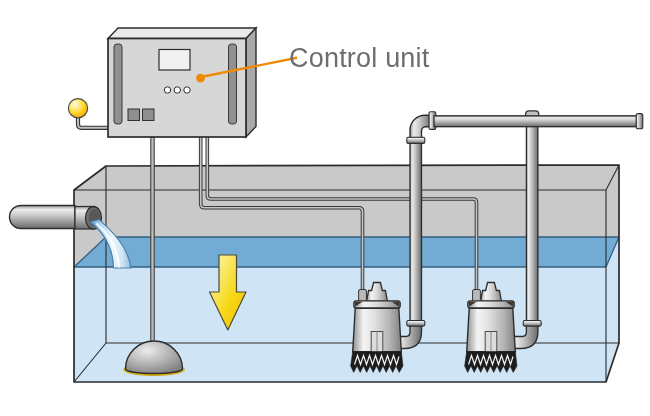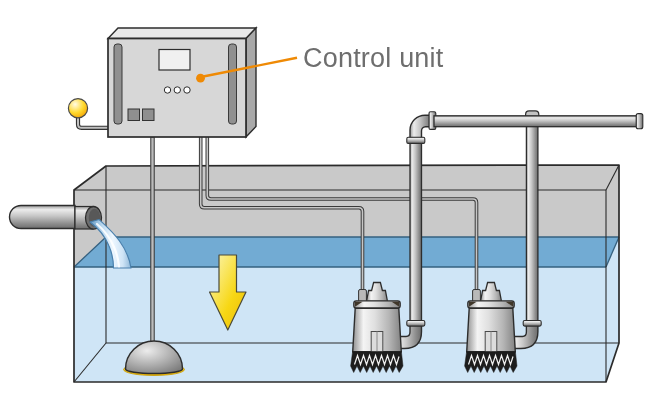--- a/index.html
+++ b/index.html
@@ -2,21 +2,21 @@
 <html><head>
 <meta charset="utf-8">
 <style>
   html,body{margin:0;padding:0;background:#ffffff;}
   .stage{
     position:relative;width:650px;height:416px;background:#ffffff;
     font-family:"Liberation Sans",sans-serif;overflow:hidden;
   }
   .stage svg{position:absolute;left:0;top:0;}
   .callout-label{
-    position:absolute;left:303px;top:42px;
+    position:absolute;left:289px;top:42px;
     font-size:27px;line-height:32px;color:#6e6e6e;
     letter-spacing:0.2px;white-space:nowrap;text-align:center;
   }
 </style>
 </head>
 <body>
 
 <div class="stage">
 <svg width="650" height="416" viewBox="0 0 650 416">
   <defs>

